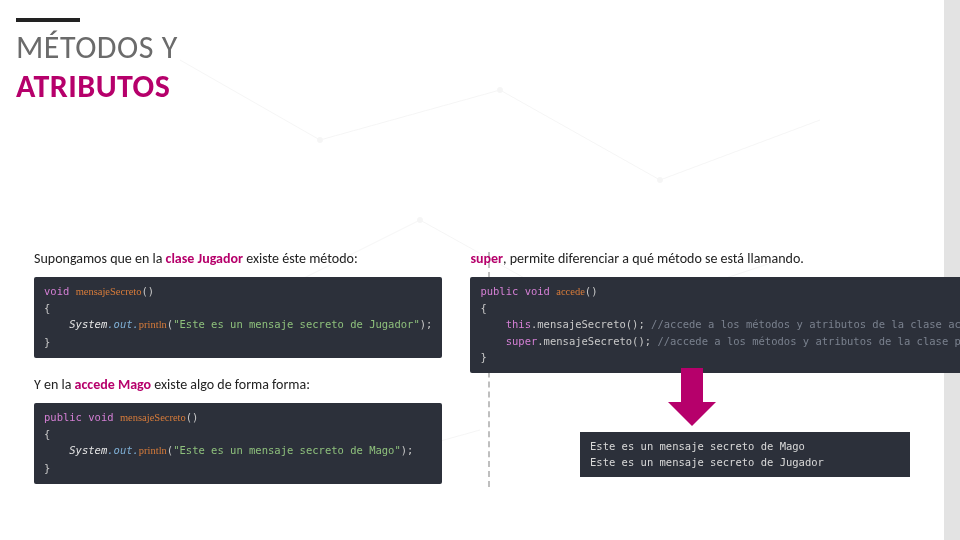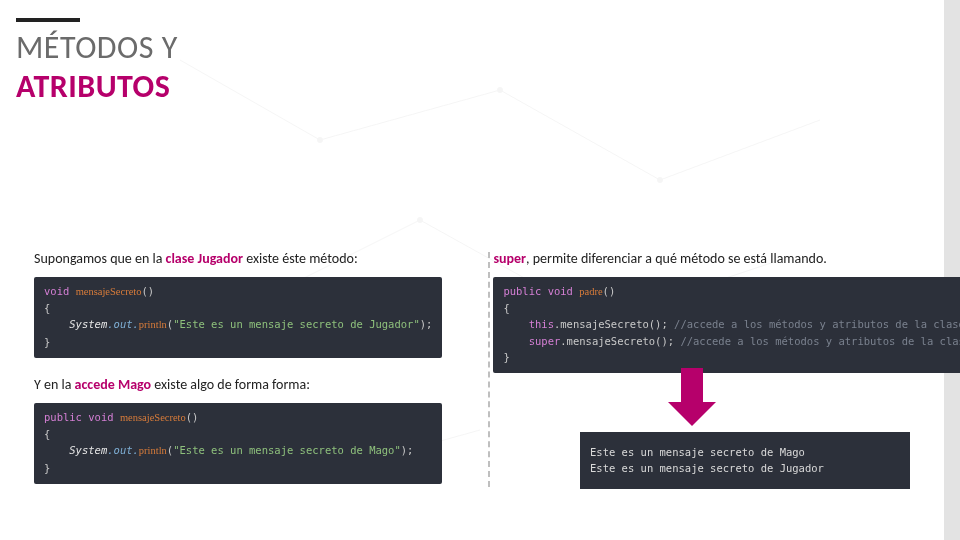--- a/index.html
+++ b/index.html
@@ -45,21 +45,20 @@
     letter-spacing: 0.5px;
   }
 
   
   .cols {
     position: absolute;
     top: 250px;
     left: 34px;
     right: 20px;
     display: flex;
-    gap: 23px;
   }
   .col-left { width: 450px; }
   .col-right { flex: 1; padding-left: 28px; }
 
   .divider {
     position: absolute;
     left: 488px;
     top: 252px;
     height: 235px;
     border-left: 2px dashed #bfbfbf;
@@ -122,21 +121,21 @@
   .output {
     position: absolute;
     left: 580px;
     top: 432px;
     width: 330px;
     background: #2c303a;
     color: #d9d9d9;
     font-family: "Consolas", "Menlo", monospace;
     font-size: 10.5px;
     line-height: 1.55;
-    padding: 12px 10px;
+    padding: 6px 10px;
     white-space: pre;
   }
 
   
   .side-stripe {
     position: absolute;
     right: 0; top: 0;
     width: 16px; height: 100%;
     background: #e3e3e3;
   }
@@ -197,21 +196,21 @@
     <div class="code"><span class="kw">public</span> <span class="kw">void</span> <span class="fn">mensajeSecreto</span><span class="pun">()</span>
 <span class="pun">{</span>
     <span class="cls">System</span><span class="mem">.out.</span><span class="fn">println</span><span class="pun">(</span><span class="str">"Este es un mensaje secreto de Mago"</span><span class="pun">);</span>
 <span class="pun">}</span></div>
   </div>
 
   <div class="col-right">
     <p class="para">
       <span class="hl">super</span><span>, permite diferenciar a qué método se está llamando.</span>
     </p>
-    <div class="code"><span class="kw">public</span> <span class="kw">void</span> <span class="fn">padre</span><span class="pun">()</span>
+    <div class="code"><span class="kw">public</span> <span class="kw">void</span> <span class="fn">accede</span><span class="pun">()</span>
 <span class="pun">{</span>
     <span class="this">this</span><span class="pun">.mensajeSecreto();</span> <span class="cmt">//accede a los métodos y atributos de la clase actual.</span>
     <span class="this">super</span><span class="pun">.mensajeSecreto();</span> <span class="cmt">//accede a los métodos y atributos de la clase padre.</span>
 <span class="pun">}</span></div>
   </div>
 </div>
 
 <div class="arrow">
   <div class="stem"></div>
   <div class="head"></div>

